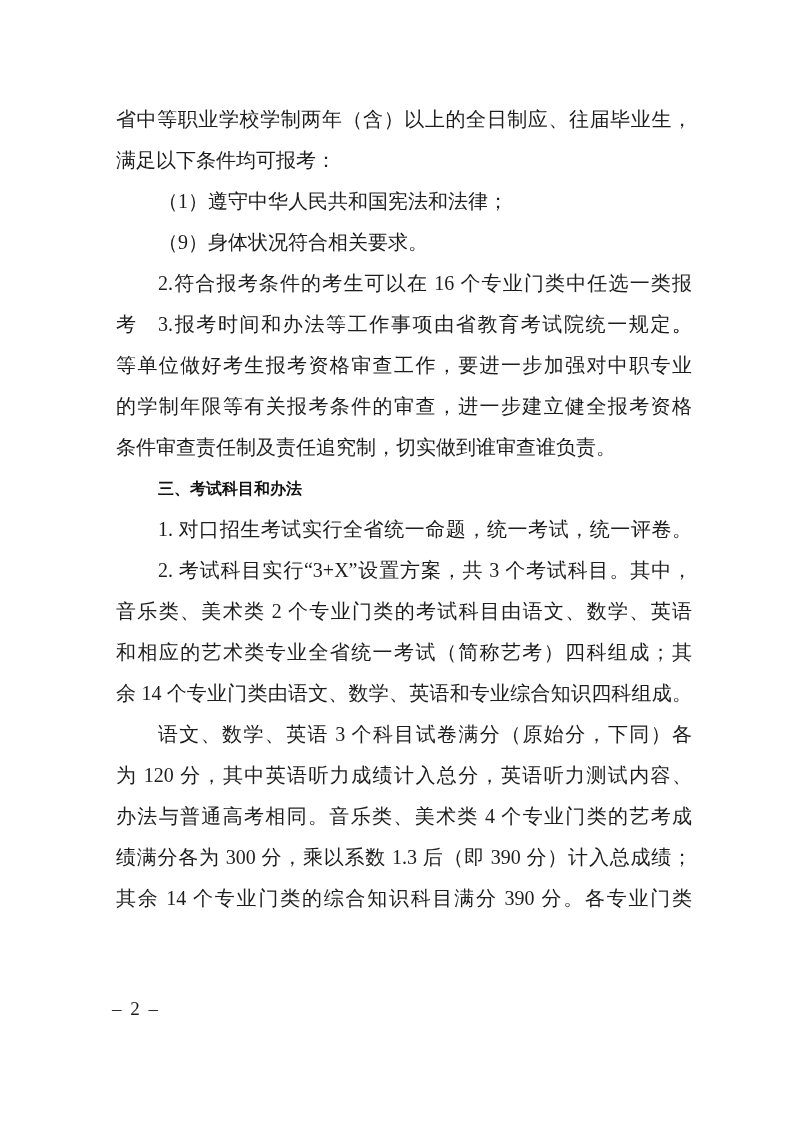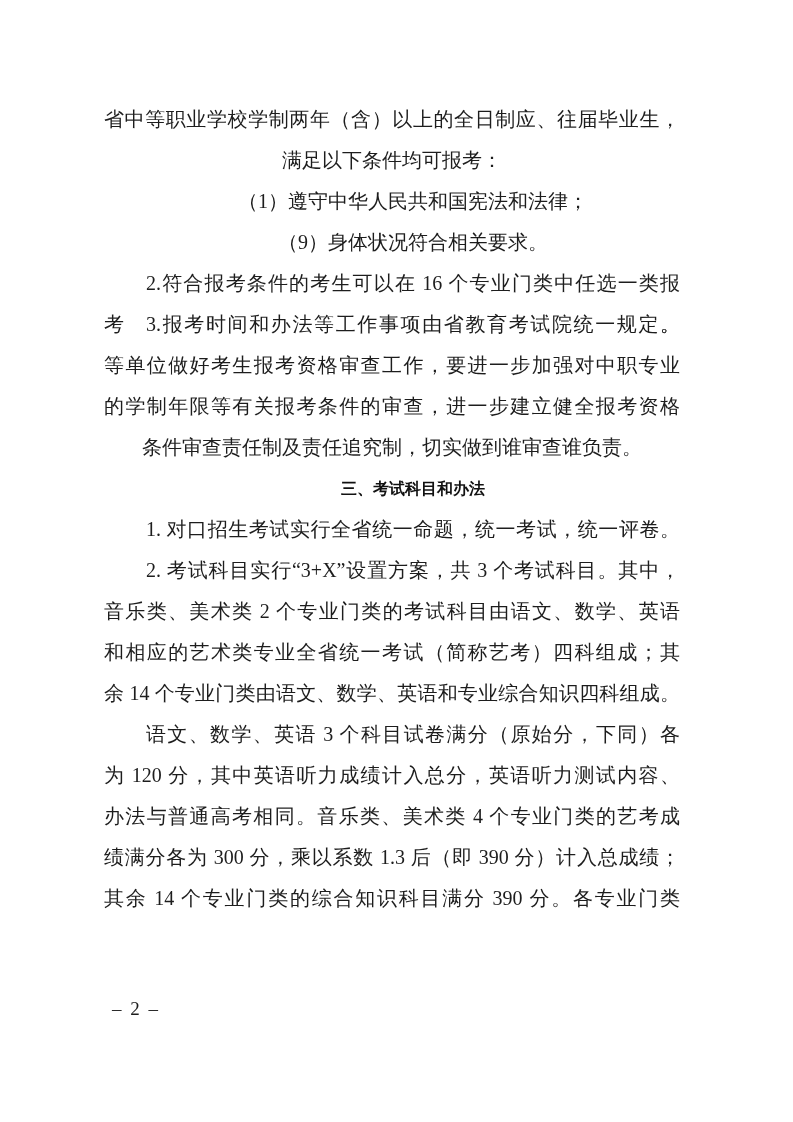--- a/index.html
+++ b/index.html
@@ -10,31 +10,31 @@
   .page {
     position: relative;
     width: 793px;
     height: 1122px;
     background: #ffffff;
     overflow: hidden;
     margin: 0 auto;
   }
   .doc-body {
     position: absolute;
-    left: 104px;
+    left: 116px;
     top: 99px;
     width: 576px;
   }
   .line {
     font-family: "Liberation Serif", "DejaVu Serif", serif;
     font-size: 20px;
     line-height: 41px;
     height: 41px;
     color: #1d1d1d;
-    text-align: center;
+    text-align: left;
     white-space: nowrap;
   }
   
   .line.full {
     white-space: normal;
     text-align: justify;
     text-align-last: justify;
   }
   
   .line.indent {

